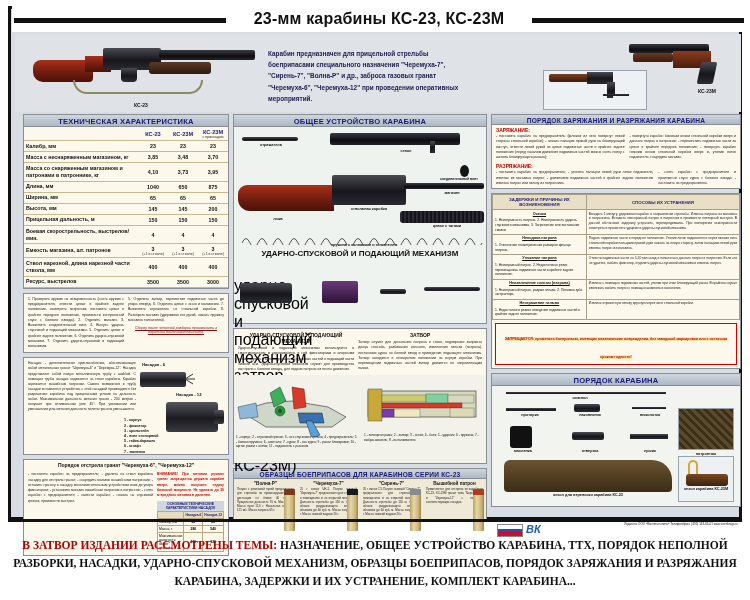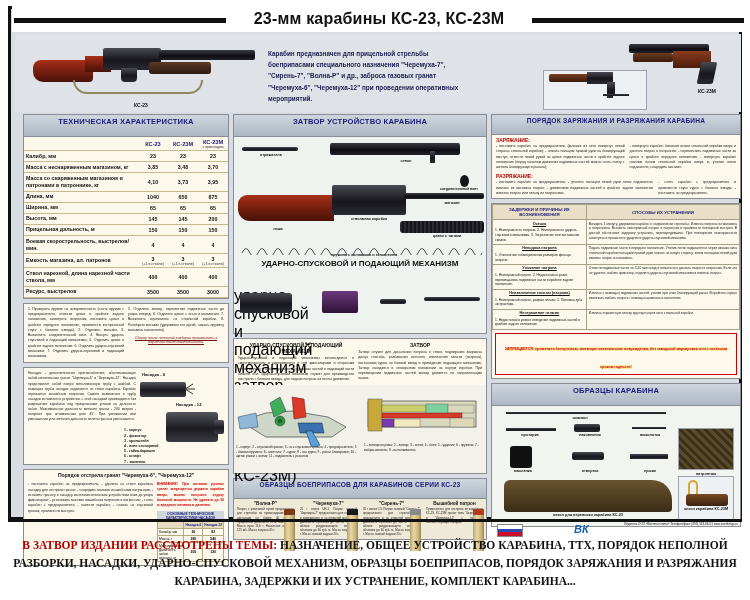--- a/index.html
+++ b/index.html
@@ -55,21 +55,21 @@
   
   .col { position:absolute; top:105px; }
   .colA { left:12px;  width:206px; }
   .colB { left:222px; width:254px; }
   .colC { left:480px; width:250px; }
   .panel { background:#fdf8ec; border:1px solid #8a8e94; margin-bottom:4px; }
   .ph {
     background:linear-gradient(180deg,#cfd6de,#aeb8c4);
     border-bottom:1px solid #8a8e94;
     color:#1b1b7a; font-weight:bold; text-align:center;
-    font-size:7.6px; letter-spacing:.2px; padding:2px 0 10px;
+    font-size:7.6px; letter-spacing:.2px; padding:2px 0 0;
   }
   .ph.sm { font-size:6.6px; }
   
   table.spec { width:100%; border-collapse:collapse; font-size:5.3px; }
   table.spec td, table.spec th {
     border-bottom:1px solid #c9b98e; padding:1.5px 2px; color:#111;
   }
   table.spec th { font-size:5.6px; text-align:center; font-weight:bold; color:#1b1b7a;}
   table.spec td.n { text-align:center; font-weight:bold; width:30px; }
   table.spec td.lab { font-weight:bold; line-height:1.35; }
@@ -119,21 +119,21 @@
   .zd-r { font-size:3.3px; line-height:1.45; color:#222; text-align:justify; }
   .forbid { border:1px solid #c00; margin:3px; padding:2px; text-align:center; }
   .forbid span { font-size:3.6px; font-weight:bold; color:#c00; }
   .forbid .hl { background:#f7e9a0; }
   .kit { position:relative; height:120px; background:#f2f4ef; }
   .kit .cap { position:absolute; font-size:3.8px; font-weight:bold; color:#111; text-align:center; }
   .kitbox { position:absolute; border:1px solid #9aa3ad; background:#eef1f4; }
   
   .flag { position:absolute; left:497px; top:524px; width:26px; height:13px;
           background:linear-gradient(180deg,#fff 33%,#2b4bb0 33% 66%,#c8102e 66%); border:1px solid #888;}
-  .logo { position:absolute; left:526px; top:523px; font-size:11px; font-weight:bold; color:#1b5fb0; font-style:italic;margin-left:48px;}
+  .logo { position:absolute; left:526px; top:523px; font-size:11px; font-weight:bold; color:#1b5fb0; font-style:italic;}
   .imprint { position:absolute; right:12px; top:522px; font-size:3px; line-height:1.35; color:#222; text-align:right;}
   .banner {
     position:absolute; left:0; top:537px; width:750px;
     text-align:center; font-family:"Liberation Serif", serif;
   }
   .banner .l1 { font-size:11.5px; font-weight:bold; color:#111; line-height:1.55; }
   .banner .red { color:#b00000; }
   .hr-bot { position:absolute; left:8px; top:519px; width:734px; height:3px; background:#111;}
 </style>
 </head>
@@ -357,21 +357,21 @@
           </table>
         </div>
       </div>
     </div>
 
   </div>
 
   <div class="col colB">
 
     <div class="panel">
-      <div class="ph">ЗАТВОР УСТРОЙСТВО КАРАБИНА</div>
+      <div class="ph">ОБЩЕЕ УСТРОЙСТВО КАРАБИНА</div>
       <div class="ustr">
 
         <div class="p steel" style="left:8px;top:10px;width:56px;height:4px;border-radius:2px;"></div>
         <div class="cap" style="left:4px;top:16px;width:66px;">отражатель</div>
 
         <div class="p steel2" style="left:96px;top:6px;width:130px;height:12px;border-radius:2px;"></div>
         <div class="p steel" style="left:196px;top:14px;width:5px;height:12px;"></div>
         <div class="cap" style="left:150px;top:22px;width:44px;">ствол</div>
 
         <div class="p" style="left:226px;top:38px;width:9px;height:12px;border-radius:50%;background:#151518;"></div>
@@ -558,21 +558,21 @@
               <td class="zd-r">Извлечь отраженную гильзу вручную через окно ствольной коробки.</td>
             </tr>
           </tbody>
       </table>
       <div class="forbid">
         <span class="hl">ЗАПРЕЩАЕТСЯ: применять боеприпасы, имеющие механические повреждения, без заводской маркировки или с истекшим сроком годности!</span>
       </div>
     </div>
 
     <div class="panel">
-      <div class="ph">ОБРАЗЦЫ КАРАБИНА</div>
+      <div class="ph">ПОРЯДОК КАРАБИНА</div>
       <div class="kit">
         <div class="p steel" style="left:14px;top:6px;width:160px;height:2px;"></div>
         <div class="cap" style="left:58px;top:10px;width:60px;">шомпол</div>
 
         <div class="p steel" style="left:14px;top:22px;width:50px;height:3px;"></div>
         <div class="cap" style="left:8px;top:27px;width:60px;">протирка</div>
 
         <div class="p steel" style="left:82px;top:18px;width:26px;height:8px;border-radius:2px;"></div>
         <div class="cap" style="left:72px;top:27px;width:52px;">наконечник</div>
 

